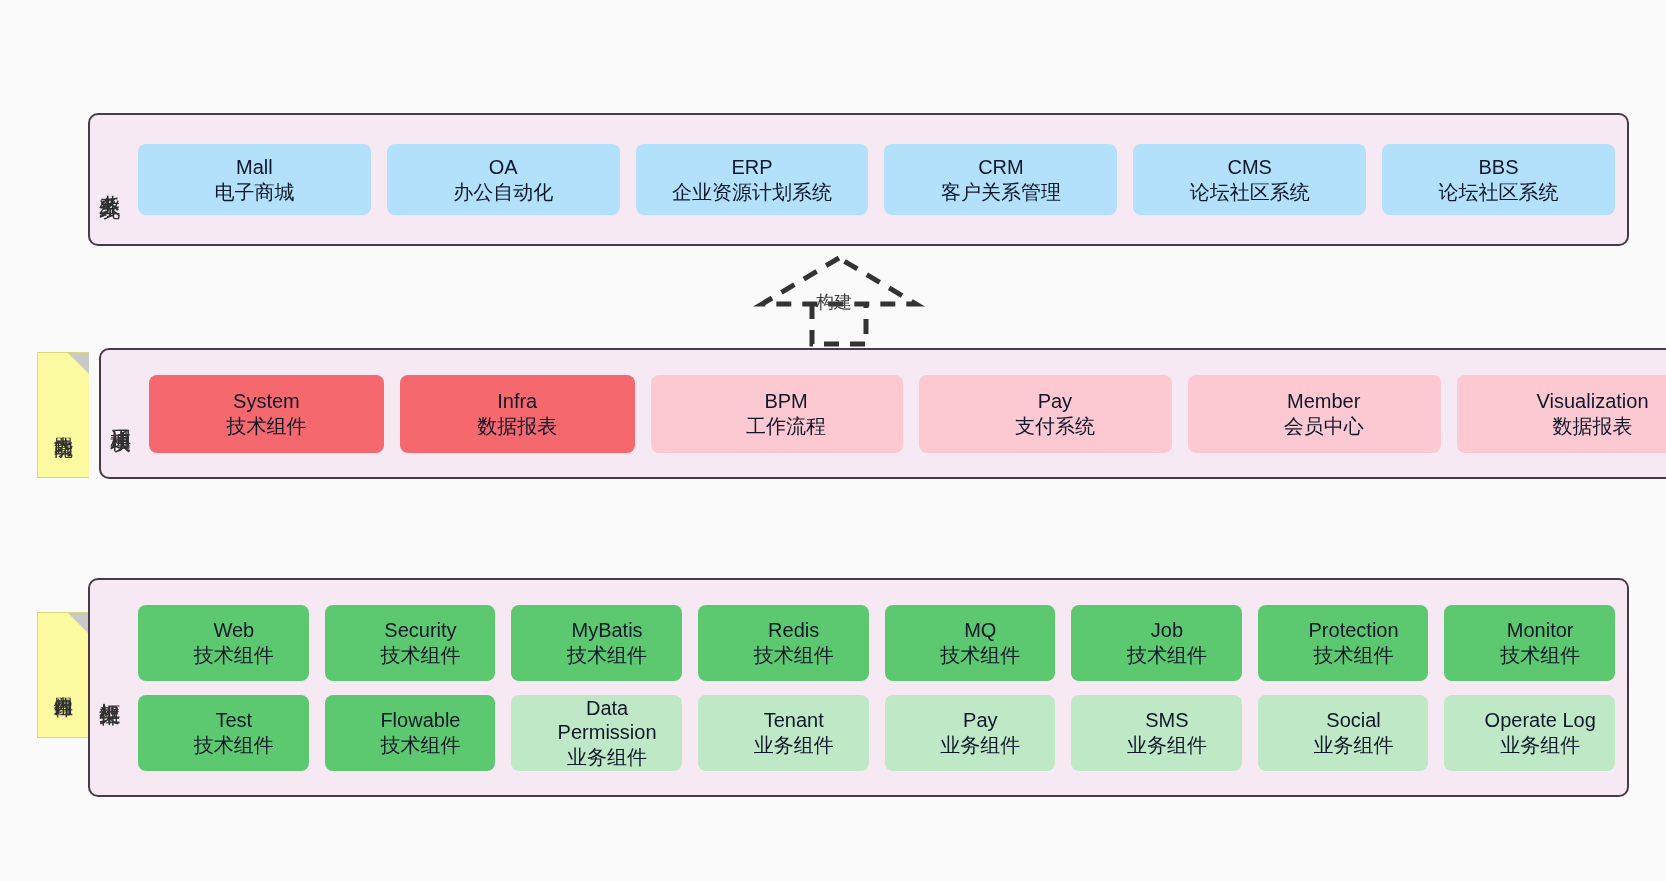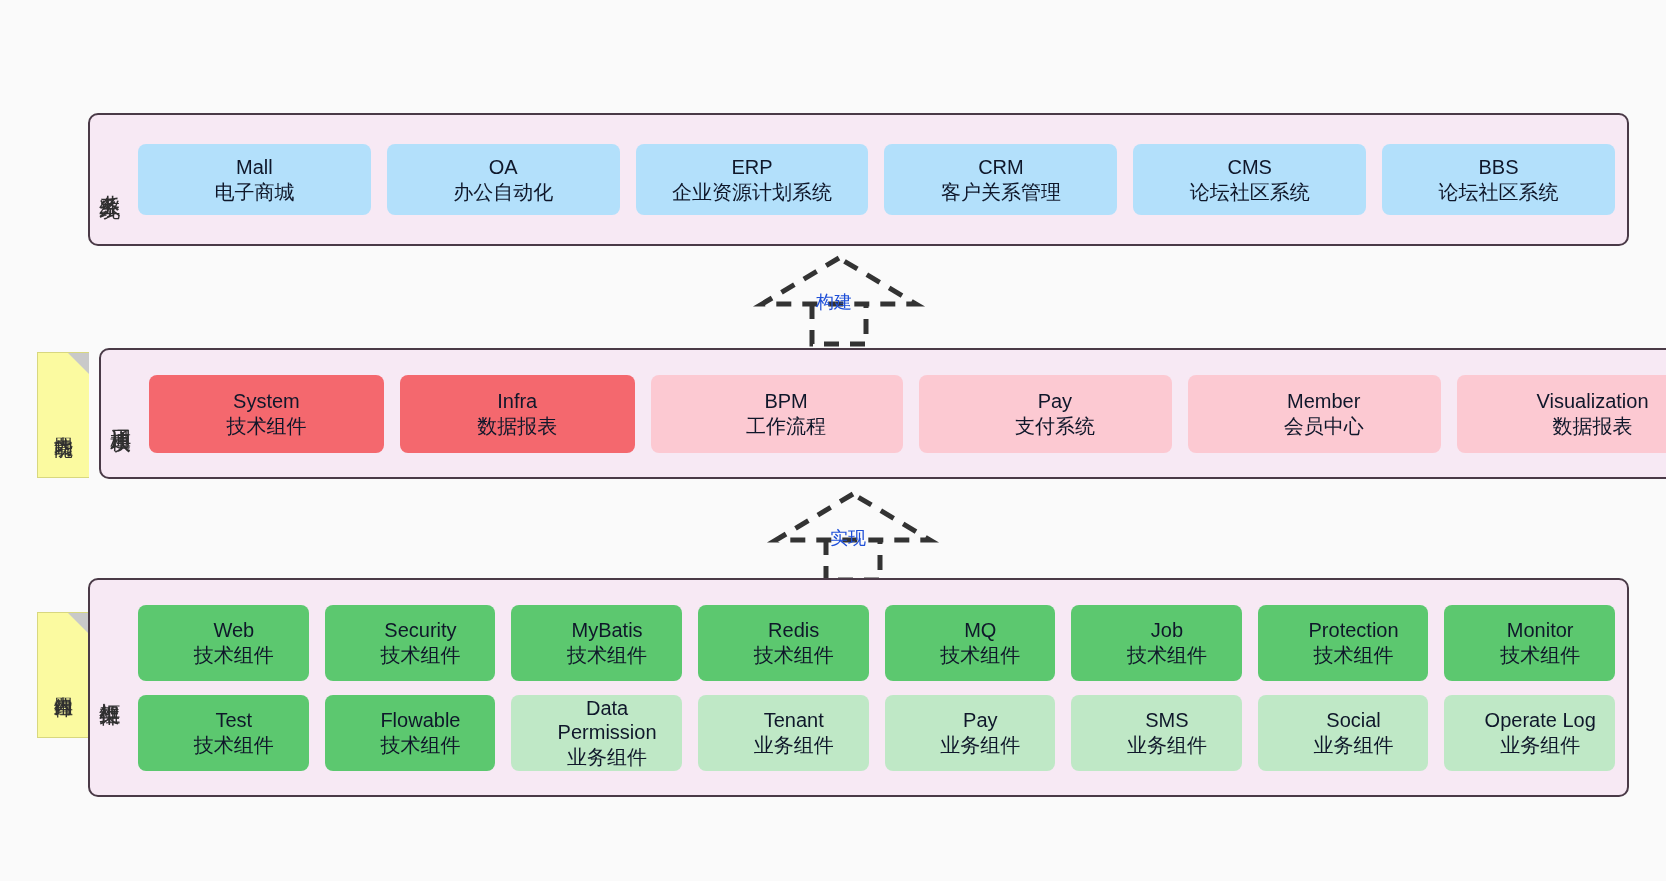--- a/index.html
+++ b/index.html
@@ -130,21 +130,21 @@
   #note-builtin-feature   { left: 37px; top: 352px; height: 126px; }
   #note-builtin-component { left: 37px; top: 612px; height: 126px; }
 
   
   .connector {
     position: absolute;
   }
   .connector-label {
     position: absolute;
     font-size: 18px;
-    color: #1d4ed8;
+    color: #404040;
     background: transparent;
     white-space: nowrap;
   }
 
   #connector-build  { left: 744px; top: 252px; width: 190px; height: 96px; }
   #connector-build .connector-label  { left: 72px; top: 38px; }
 
   #connector-impl   { left: 758px; top: 488px; width: 190px; height: 96px; }
   #connector-impl .connector-label   { left: 72px; top: 38px; }
 </style>
@@ -223,27 +223,20 @@
           <span class="l2">会员中心</span>
         </div>
         <div class="cell c-pink">
           <span class="l1">Visualization</span>
           <span class="l2">数据报表</span>
         </div>
       </div>
     </div>
   </div>
 
-  <div class="connector" id="connector-impl">
-    <svg width="190" height="96" viewBox="0 0 190 96">
-      <path d="M 95 6 L 18 52 L 172 52 Z" fill="none" stroke="#333333" stroke-width="5" stroke-dasharray="15,11" stroke-linecap="butt"></path>
-      <path d="M 68 52 L 68 92 L 122 92 L 122 52" fill="none" stroke="#333333" stroke-width="5" stroke-dasharray="15,11" stroke-linecap="butt"></path>
-    </svg>
-    <span class="connector-label">实现</span>
-  </div>
 
   <div class="note" id="note-builtin-component">
     <span class="fold"></span>
     <span>内置组件</span>
   </div>
 
   <div class="layer" id="layer-framework">
     <div class="layer-title">框架组件</div>
     <div class="layer-body">
 

